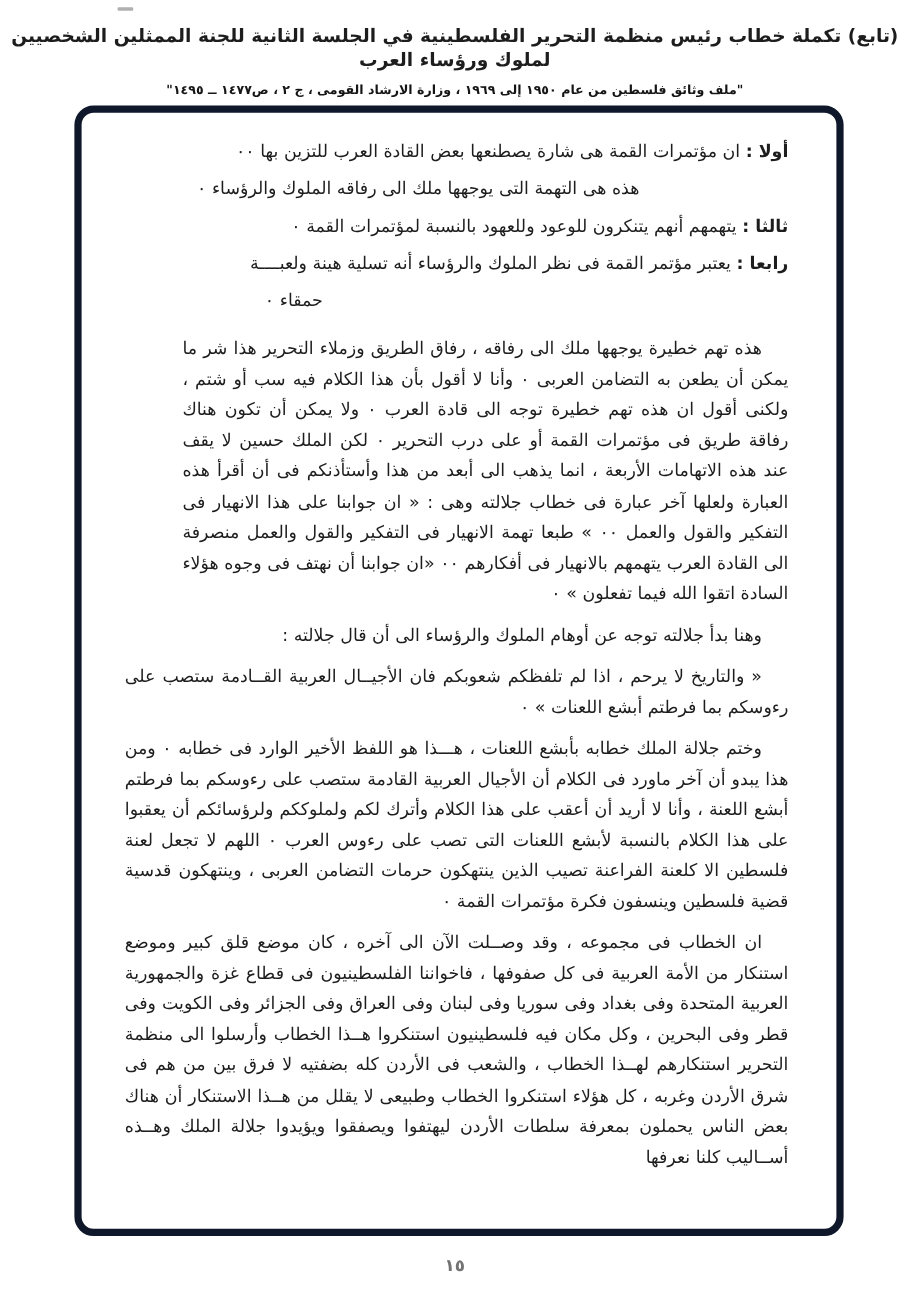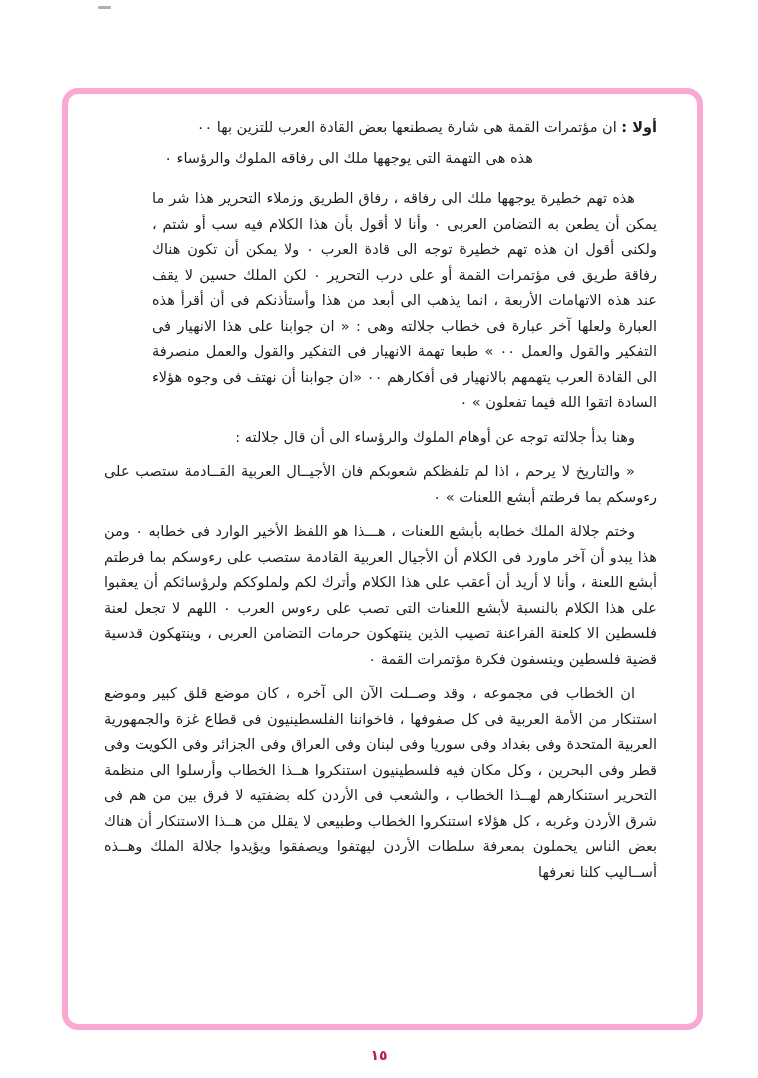--- a/index.html
+++ b/index.html
@@ -20,63 +20,76 @@
   .doc-title{
     font-size:15.5px;font-weight:bold;margin:0 8px;
     line-height:20px;letter-spacing:0;
   }
   .doc-subtitle{
     font-size:10.5px;font-weight:bold;margin-top:9px;color:#151515;
   }
   .green-box{
     position:absolute;top:88px;left:62px;width:641px;height:942px;
     box-sizing:border-box;
-    border:6px solid #f9a8d4;border-radius:16px;
+    border:6px solid #0f172a;border-radius:16px;
     background:#ffffff;
     padding:18px 40px 0 36px;
     overflow:hidden;
   }
   .points{font-size:14.5px;line-height:31px;}
   .point{margin:0;}
   .point .lbl{font-weight:bold;}
   .cont{margin-right:64px;text-align:center;}
   .cont-deep{margin-right:388px;}
   .green-box p{
     margin:9px 0 0 0;
     font-size:14.5px;
     line-height:25.5px;
     text-align:justify;
     text-indent:22px;
   }
   .green-box p.opening{margin-top:12px;margin-left:48px;}
   .page-number{
     position:absolute;bottom:15px;left:0;right:0;
-    text-align:center;font-size:14px;font-weight:bold;color:#be185d;
+    text-align:center;font-size:14px;font-weight:bold;color:#737373;
   }
 </style>
 </head>
 <body>
 
 <div class="page">
 
   <div class="scan-artifact"></div>
 
+  <header>
+    <h1 class="doc-title">(تابع) تكملة خطاب رئيس منظمة التحرير الفلسطينية في الجلسة الثانية للجنة الممثلين الشخصيين لملوك ورؤساء العرب</h1>
+    <div class="doc-subtitle">"ملف وثائق فلسطين من عام ١٩٥٠ إلى ١٩٦٩ ، وزارة الارشاد القومى ، ج ٢ ، ص١٤٧٧ ــ ١٤٩٥"</div>
+  </header>
 
   <div class="green-box">
 
     <div class="points">
 
       <div class="point">
         <span class="lbl">أولا :</span>
         <span>ان مؤتمرات القمة هى شارة يصطنعها بعض القادة العرب للتزين بها ٠٠</span>
         <div class="cont">هذه هى التهمة التى يوجهها ملك الى رفاقه الملوك والرؤساء ٠</div>
       </div>
 
 
+      <div class="point">
+        <span class="lbl">ثالثا :</span>
+        <span>يتهمهم أنهم يتنكرون للوعود وللعهود بالنسبة لمؤتمرات القمة ٠</span>
+      </div>
 
+      <div class="point">
+        <span class="lbl">رابعا :</span>
+        <span>يعتبر مؤتمر القمة فى نظر الملوك والرؤساء أنه تسلية هينة ولعبــــة</span>
+        <div class="cont-deep">حمقاء ٠</div>
+      </div>
 
     </div>
 
     <p class="opening">هذه تهم خطيرة يوجهها ملك الى رفاقه ، رفاق الطريق وزملاء التحرير هذا شر ما يمكن أن يطعن به التضامن العربى ٠ وأنا لا أقول بأن هذا الكلام فيه سب أو شتم ، ولكنى أقول ان هذه تهم خطيرة توجه الى قادة العرب ٠ ولا يمكن أن تكون هناك رفاقة طريق فى مؤتمرات القمة أو على درب التحرير ٠ لكن الملك حسين لا يقف عند هذه الاتهامات الأربعة ، انما يذهب الى أبعد من هذا وأستأذنكم فى أن أقرأ هذه العبارة ولعلها آخر عبارة فى خطاب جلالته وهى : « ان جوابنا على هذا الانهيار فى التفكير والقول والعمل ٠٠ » طبعا تهمة الانهيار فى التفكير والقول والعمل منصرفة الى القادة العرب يتهمهم بالانهيار فى أفكارهم ٠٠ «ان جوابنا أن نهتف فى وجوه هؤلاء السادة اتقوا الله فيما تفعلون » ٠</p>
     <p>وهنا بدأ جلالته توجه عن أوهام الملوك والرؤساء الى أن قال جلالته :</p>
     <p>« والتاريخ لا يرحم ، اذا لم تلفظكم شعوبكم فان الأجيــال العربية القــادمة ستصب على رءوسكم بما فرطتم أبشع اللعنات » ٠</p>
     <p>وختم جلالة الملك خطابه بأبشع اللعنات ، هـــذا هو اللفظ الأخير الوارد فى خطابه ٠ ومن هذا يبدو أن آخر ماورد فى الكلام أن الأجيال العربية القادمة ستصب على رءوسكم بما فرطتم أبشع اللعنة ، وأنا لا أريد أن أعقب على هذا الكلام وأترك لكم ولملوككم ولرؤسائكم أن يعقبوا على هذا الكلام بالنسبة لأبشع اللعنات التى تصب على رءوس العرب ٠ اللهم لا تجعل لعنة فلسطين الا كلعنة الفراعنة تصيب الذين ينتهكون حرمات التضامن العربى ، وينتهكون قدسية قضية فلسطين وينسفون فكرة مؤتمرات القمة ٠</p>
     <p>ان الخطاب فى مجموعه ، وقد وصــلت الآن الى آخره ، كان موضع قلق كبير وموضع استنكار من الأمة العربية فى كل صفوفها ، فاخواننا الفلسطينيون فى قطاع غزة والجمهورية العربية المتحدة وفى بغداد وفى سوريا وفى لبنان وفى العراق وفى الجزائر وفى الكويت وفى قطر وفى البحرين ، وكل مكان فيه فلسطينيون استنكروا هــذا الخطاب وأرسلوا الى منظمة التحرير استنكارهم لهــذا الخطاب ، والشعب فى الأردن كله بضفتيه لا فرق بين من هم فى شرق الأردن وغربه ، كل هؤلاء استنكروا الخطاب وطبيعى لا يقلل من هــذا الاستنكار أن هناك بعض الناس يحملون بمعرفة سلطات الأردن ليهتفوا ويصفقوا ويؤيدوا جلالة الملك وهــذه أســاليب كلنا نعرفها</p>
 
   </div>

